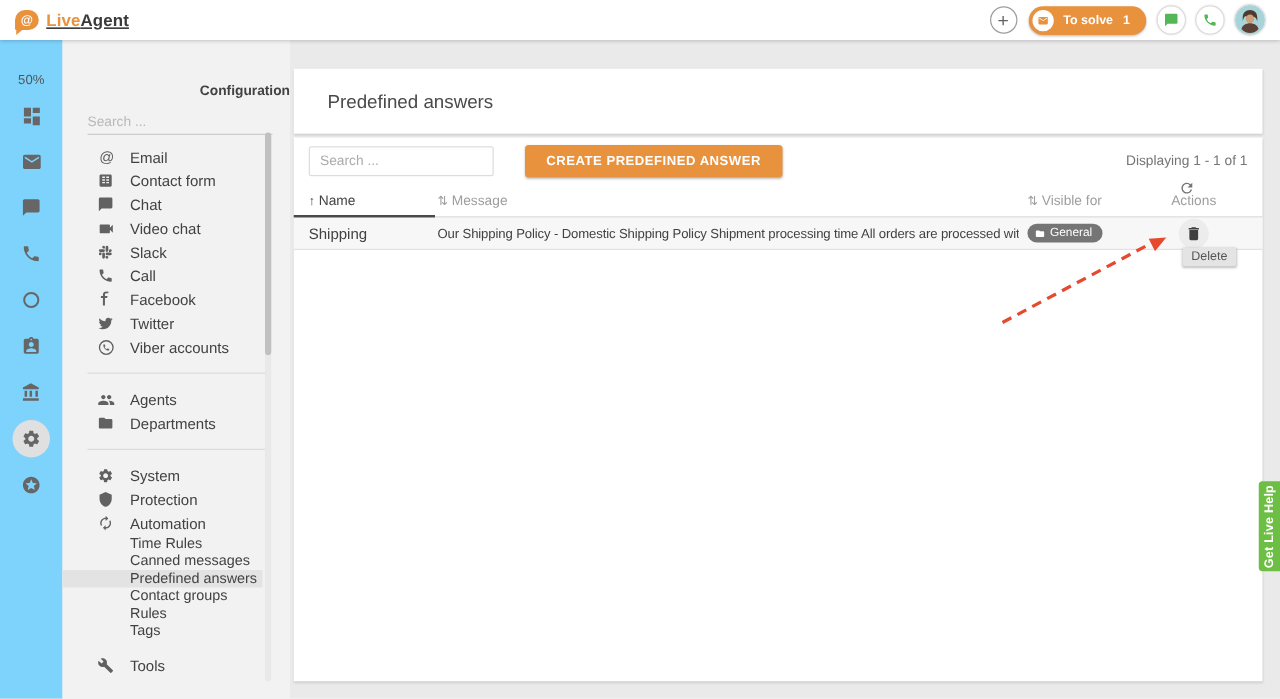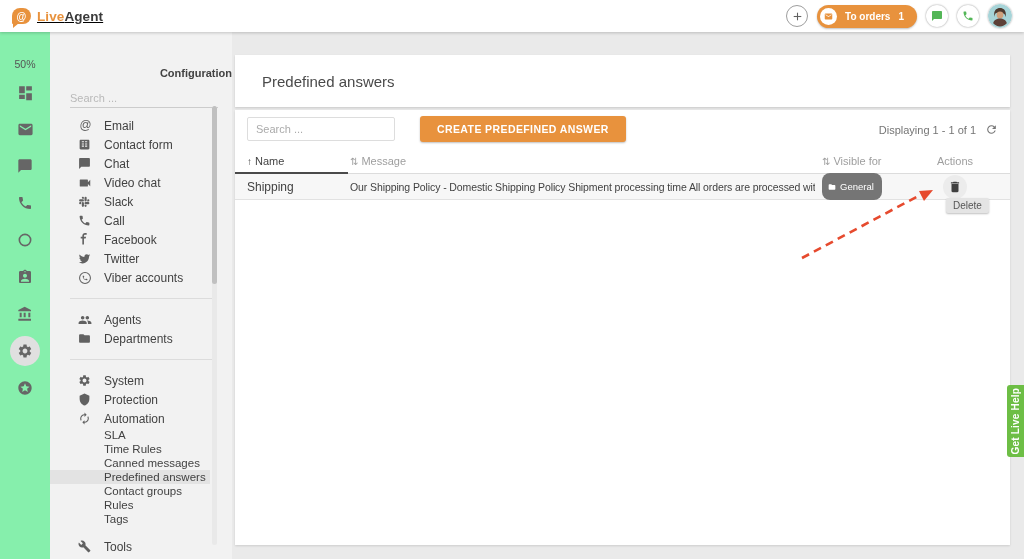--- a/index.html
+++ b/index.html
@@ -23,21 +23,21 @@
   .circ-shadow { box-shadow:0 0 2px rgba(0,0,0,.45); }
   .pill { height:23px; background:#e8923d; border-radius:12px; display:flex; align-items:center; gap:8px;
           padding:0 13px 0 3px; box-shadow:0 1px 2px rgba(0,0,0,.25); cursor:pointer; }
   .pill-env { width:17px; height:17px; border-radius:50%; background:#fff; color:#e8923d; display:flex; align-items:center; justify-content:center; }
   .pill-label { color:#fff; font-size:10px; font-weight:bold; }
   .pill-count { color:#fff; font-size:10px; font-weight:bold; }
   .avatar { width:24px; height:24px; border-radius:50%; overflow:hidden; box-shadow:0 0 2px rgba(0,0,0,.4); }
   .green { color:#53b657; }
 
   
-  .rail { position:absolute; top:32px; left:0; width:50px; bottom:0; background:#86efac; display:flex; flex-direction:column; align-items:center; }
+  .rail { position:absolute; top:32px; left:0; width:50px; bottom:0; background:#7dd3fc; display:flex; flex-direction:column; align-items:center; }
   .rail-zoom { margin-top:26px; font-size:10.5px; color:#555; }
   .rail-item { width:30px; height:30px; margin-top:7px; border-radius:50%; display:flex; align-items:center; justify-content:center; color:#666; cursor:pointer; }
   .rail-item.active { background:#e0e0e0; }
 
   
   .sidebar { position:absolute; top:32px; left:50px; width:182px; bottom:0; background:#f2f2f2; }
   .sb-title { margin:35px 0 0 20px; font-size:11px; font-weight:bold; color:#424242;text-align:right; }
   .sb-search { margin:10px 0 0 20px; width:148px; border:none; border-bottom:1px solid #ccc; background:transparent;
                font-size:11px; padding:3px 0; color:#555; outline:none; font-family:inherit; }
   .sb-search::placeholder { color:#b9b9b9; }
@@ -55,36 +55,36 @@
   .title-card { position:absolute; left:235px; top:55px; width:775px; height:52px; background:#fff; box-shadow:0 1px 2px rgba(0,0,0,.15); z-index:2; }
   .page-title { position:absolute; left:27px; top:18px; font-size:15px; color:#4a4a4a; font-weight:500; }
   .content-card { position:absolute; left:235px; top:110px; width:775px; height:435px; background:#fff; box-shadow:0 1px 2px rgba(0,0,0,.12); }
   .toolbar { position:relative; height:42px; }
   .tb-search { position:absolute; left:12px; top:7px; width:148px; height:24px; border:1px solid #ddd; border-radius:2px;
                font-size:11px; padding:0 8px; color:#555; outline:none; font-family:inherit; background:#fff; }
   .tb-search::placeholder { color:#ababab; }
   .create-btn { position:absolute; left:185px; top:6px; height:26px; background:#e8923d; border:none; border-radius:3px;
                 color:#fff; font-size:10.5px; font-weight:bold; letter-spacing:.4px; padding:0 17px; cursor:pointer;
                 box-shadow:0 1px 2px rgba(0,0,0,.25); font-family:inherit; }
-  .displaying { position:absolute; right:12px; top:13px; display:flex; align-items:center; gap:9px; color:#757575; font-size:11px; }
+  .displaying { position:absolute; right:12px; top:13px; display:flex; align-items:center; gap:9px; color:#757575; font-size:11px;flex-direction:column; }
   .refresh-btn { color:#757575; cursor:pointer; display:flex; }
 
   
   .thead { display:flex; align-items:flex-end; height:22px; font-size:11px; color:#9e9e9e; }
   .col-name { width:113px; padding-left:12px; }
   .col-msg  { flex:1; min-width:0; padding-left:2px; }
   .col-vis  { width:85px; padding-left:7px; }
   .col-act  { width:110px; text-align:center; }
   .thead .col-name { color:#424242; border-bottom:2px solid #4a4a4a; padding-bottom:5px; }
   .thead .col-msg, .thead .col-vis, .thead .col-act { border-bottom:1px solid #dcdcdc; padding-bottom:6px; }
   .sort-g { font-size:10px; margin-right:3px; }
   .trow { display:flex; align-items:center; height:26px; background:#f7f7f7; border-bottom:1px solid #e2e2e2; cursor:pointer; }
   .cell-name { font-size:12px; color:#424242; }
   .cell-msg { font-size:10.5px; letter-spacing:-.1px; color:#424242; white-space:nowrap; overflow:hidden; }
-  .badge { display:inline-flex; align-items:center; gap:4px; height:27px; background:#757575; border-radius:8px; padding:0 8px 0 6px;
+  .badge { display:inline-flex; align-items:center; gap:4px; height:15px; background:#757575; border-radius:8px; padding:0 8px 0 6px;
            color:#fff; font-size:9.5px; }
   .badge .bic { width:8px; display:flex; color:#fff; }
   .trash-btn { display:inline-flex; width:24px; height:24px; border-radius:50%; background:#ececec; align-items:center; justify-content:center; color:#3f3f3f; cursor:pointer; }
 
   
   .arrow-overlay { position:absolute; left:235px; top:110px; width:775px; height:435px; pointer-events:none; z-index:6; }
   .tooltip { position:absolute; left:946px; top:198px; background:#e4e4e4; border-radius:2px; padding:2px 7px;
              font-size:10px; color:#555; box-shadow:0 1px 2px rgba(0,0,0,.25); z-index:7; }
 
   
@@ -188,21 +188,21 @@
             <use href="#i-plus"></use>
           </svg>
         </span>
     </div>
     <div class="pill">
       <span class="pill-env">
           <svg class="ic" width="9" height="9">
             <use href="#i-mail"></use>
           </svg>
         </span>
-      <span class="pill-label">To orders</span>
+      <span class="pill-label">To solve</span>
       <span class="pill-count">1</span>
     </div>
     <div class="circ-btn circ-shadow">
       <span class="green">
           <svg class="ic" width="12" height="12">
             <use href="#i-chat"></use>
           </svg>
         </span>
     </div>
     <div class="circ-btn circ-shadow">
@@ -401,21 +401,20 @@
         <span class="slabel">Protection</span>
       </div>
     <div class="sitem">
         <span class="sic">
           <svg class="ic" width="13" height="13">
             <use href="#i-refresh"></use>
           </svg>
         </span>
         <span class="slabel">Automation</span>
       </div>
-    <div class="ssub">SLA</div>
     <div class="ssub">Time Rules</div>
     <div class="ssub">Canned messages</div>
     <div class="ssub selected">Predefined answers</div>
     <div class="ssub">Contact groups</div>
     <div class="ssub">Rules</div>
     <div class="ssub">Tags</div>
     <div class="sitem" style="margin-top:11px">
         <span class="sic">
           <svg class="ic" width="13" height="13">
             <use href="#i-wrench"></use>

